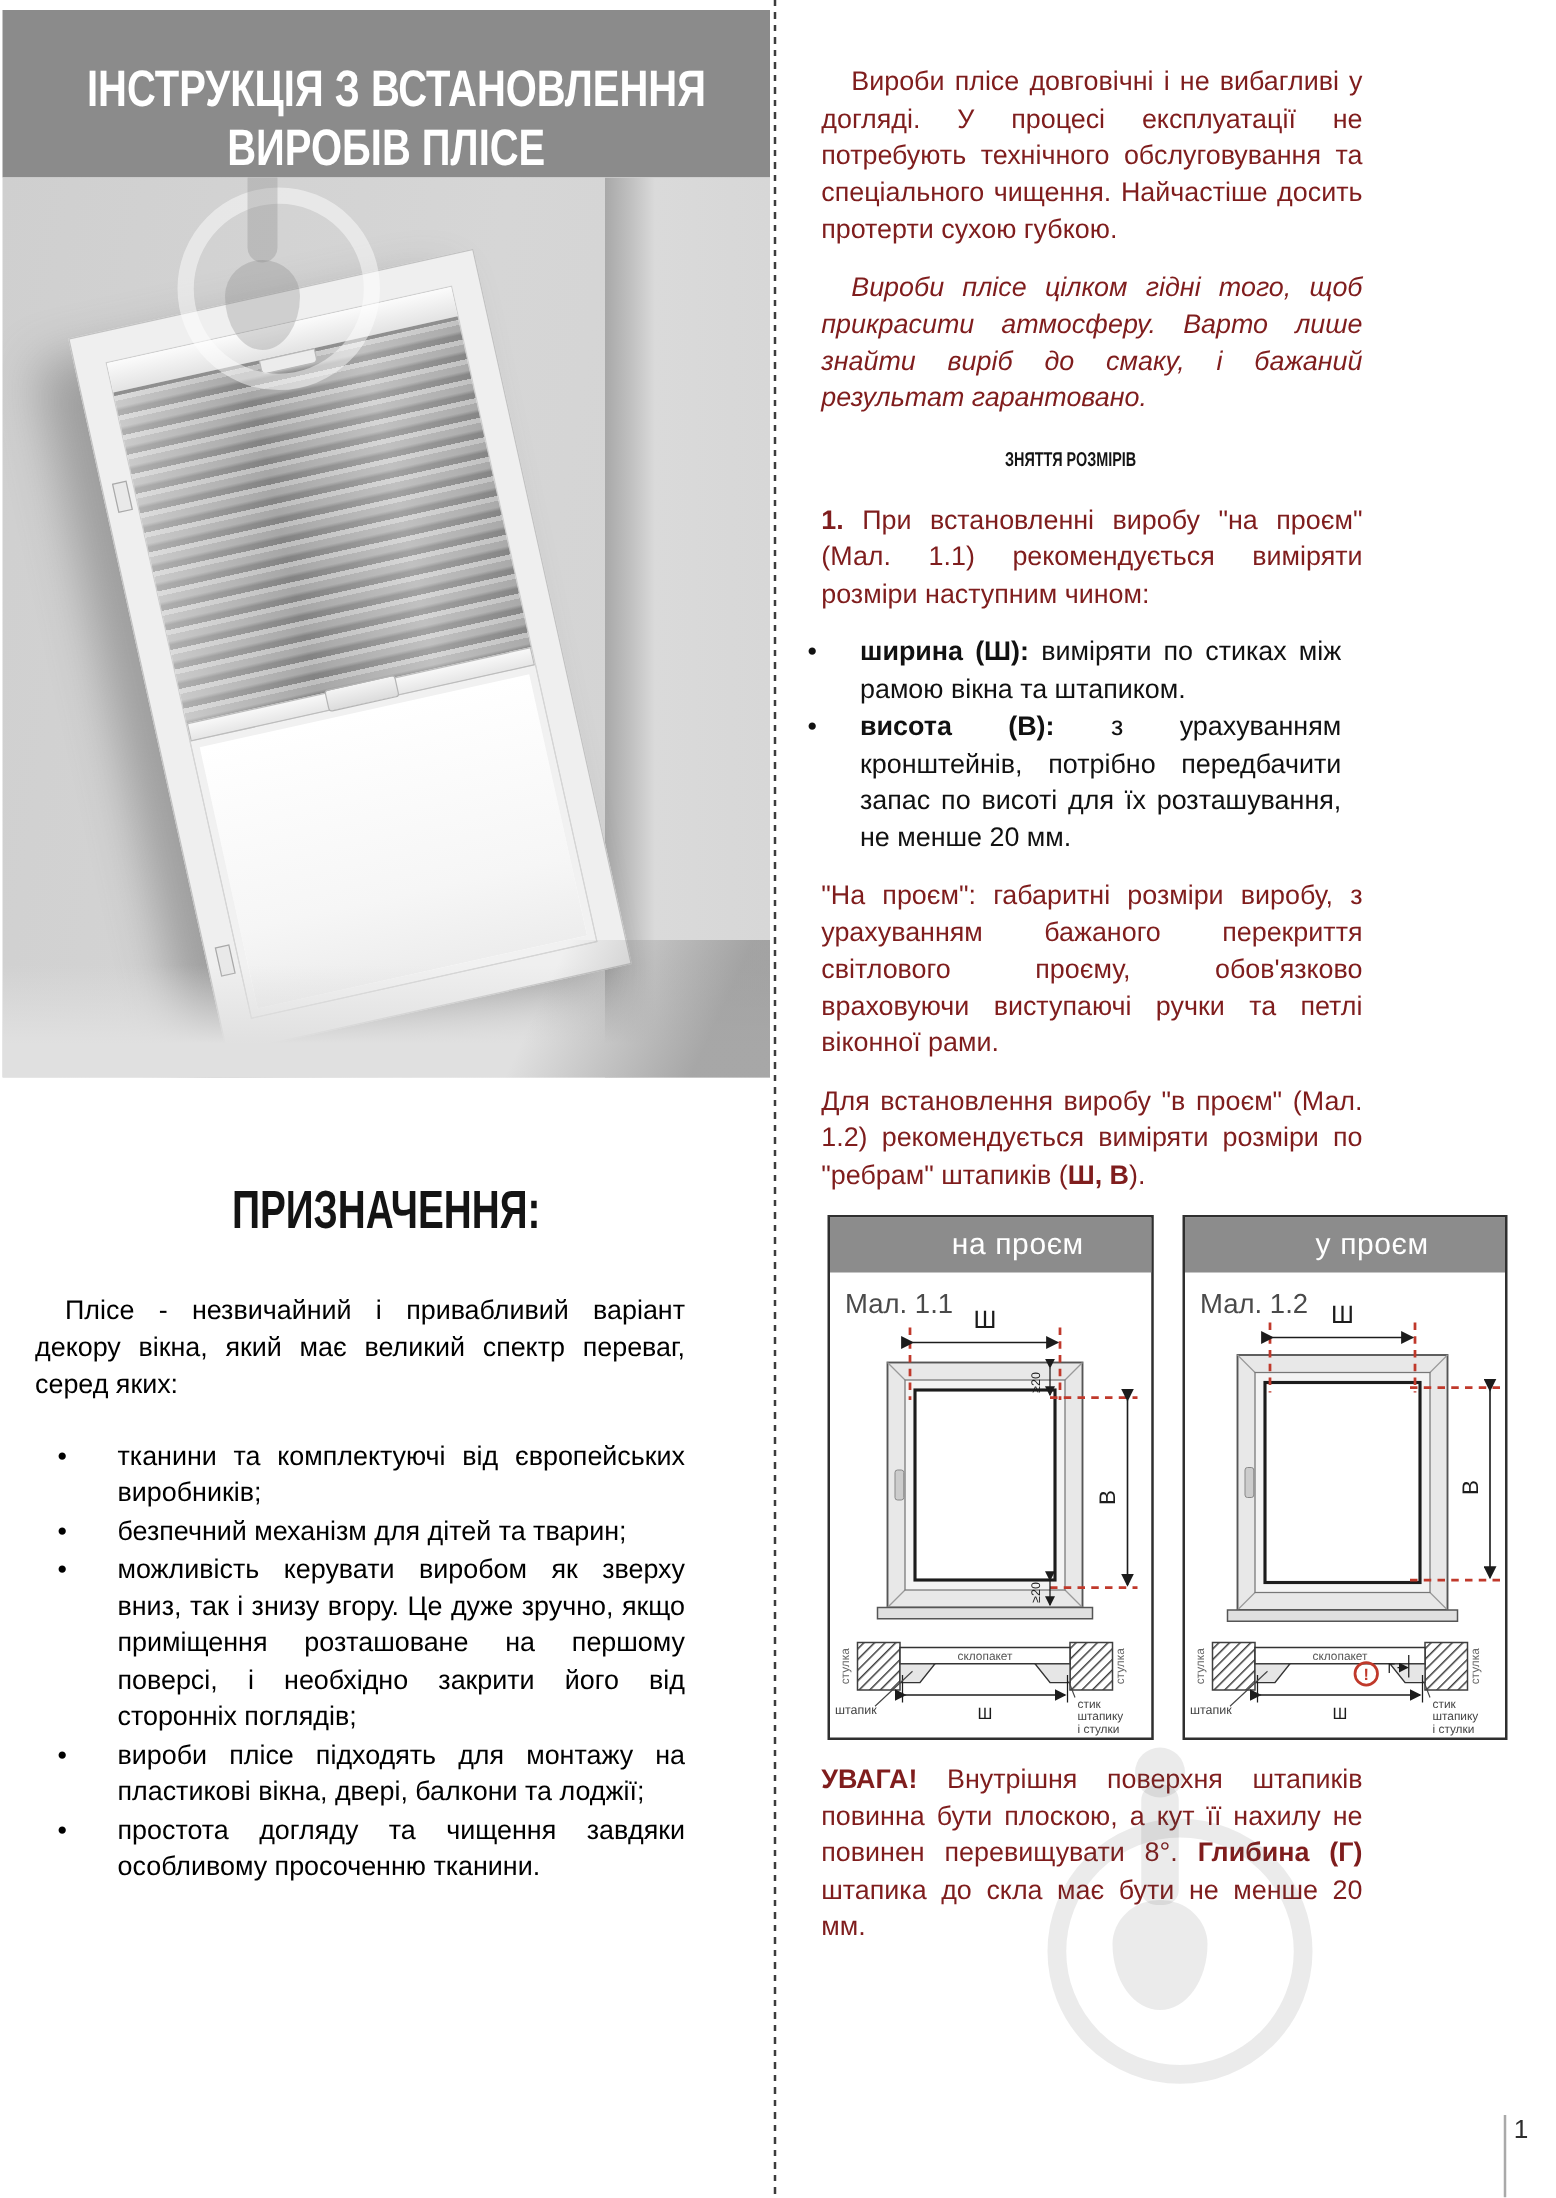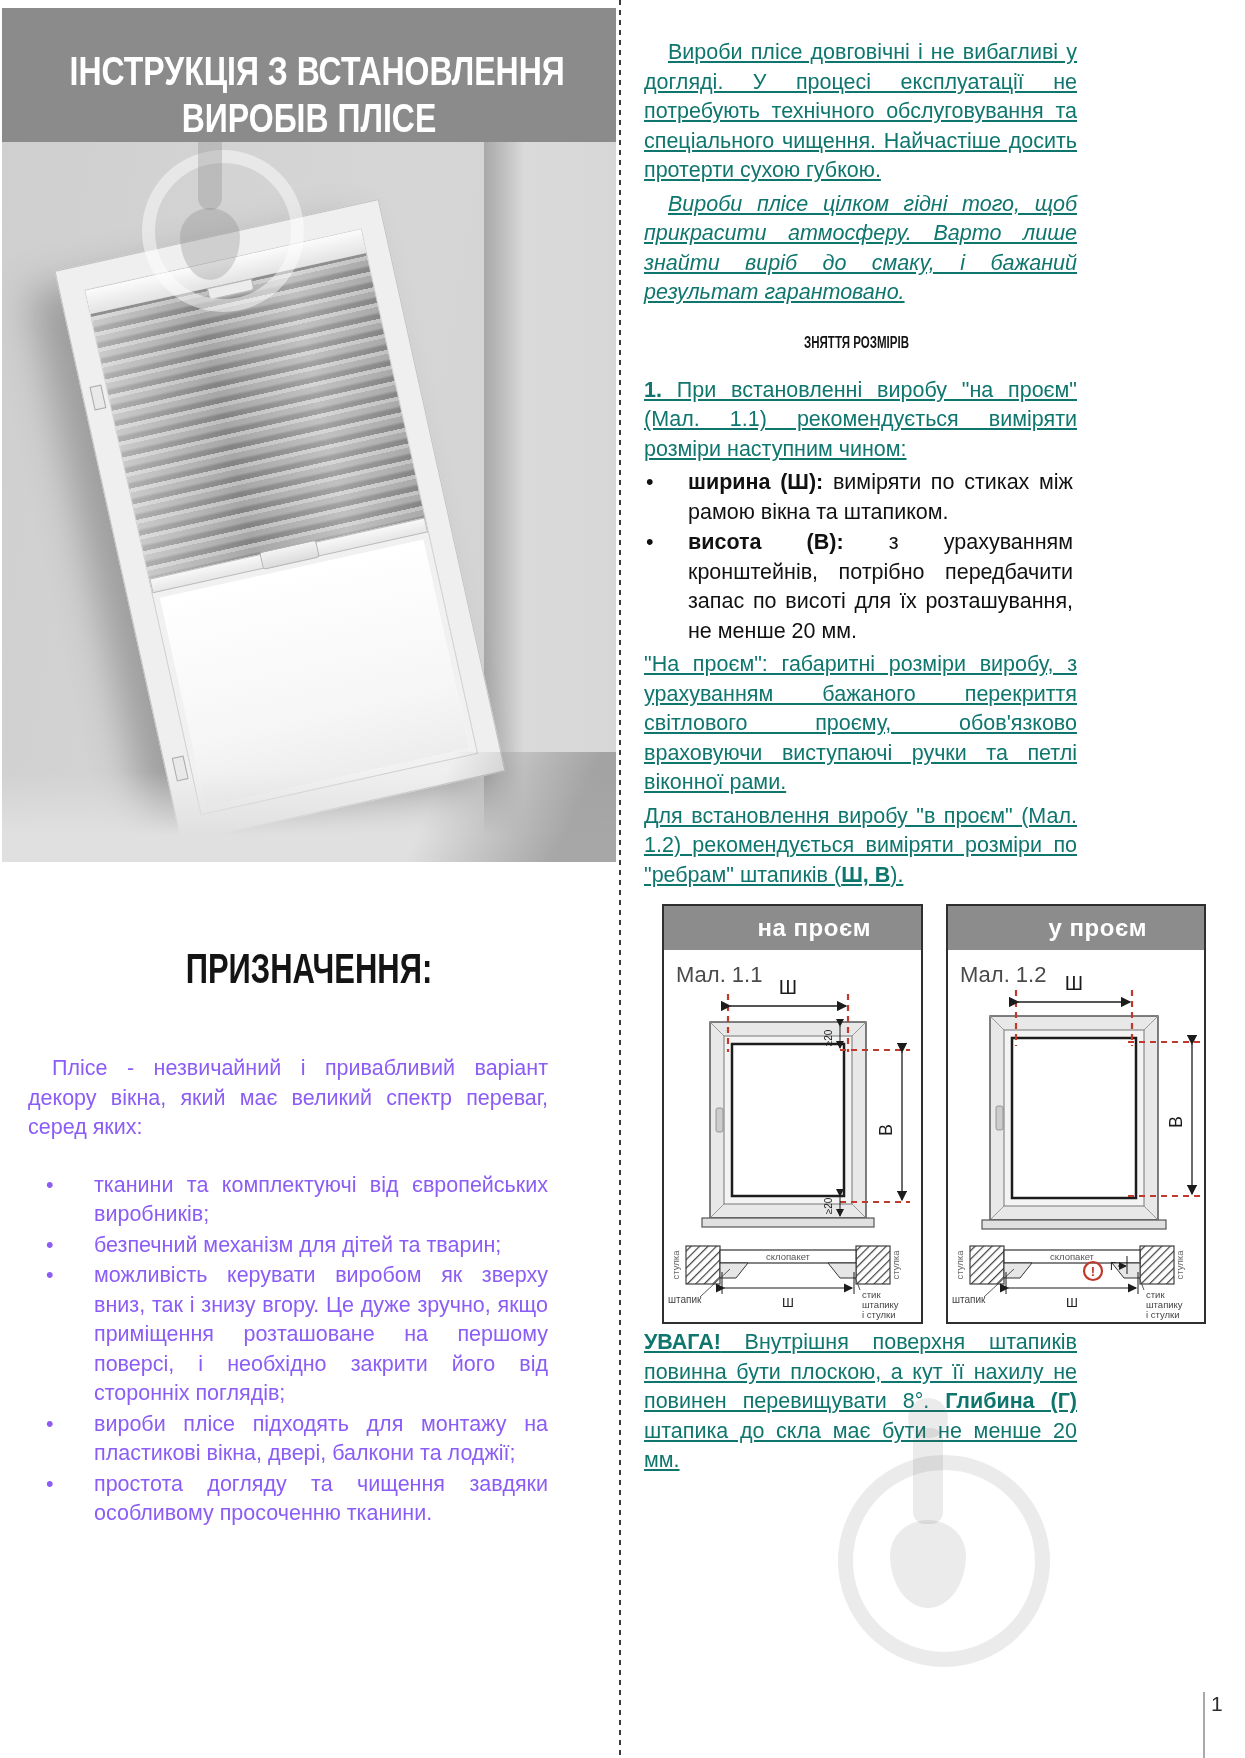--- a/index.html
+++ b/index.html
@@ -54,41 +54,41 @@
     border:6px solid #f1f1f1;outline:1px solid #d5d5d5;}
   .bracket{position:absolute;width:10px;height:22px;background:#e9e9e9;border:1px solid #a9a9a9;}
   
   .wm{pointer-events:none;}
   .wm .ring{position:absolute;border-radius:50%;}
   .wm .rod{position:absolute;border-radius:12px;}
   .wm .knob{position:absolute;border-radius:50%;}
   .wm .shield{position:absolute;border-radius:50% 50% 50% 50%/40% 40% 60% 60%;}
   .purpose-h{left:0;top:944px;width:618px;text-align:center;}
   .purpose-h .cond{font-size:43px;}
-  .l-body{left:28px;top:1034px;width:520px;font-size:21.5px;line-height:29.5px;text-align:justify;color:#8b5cf6;margin-top:20px;}
+  .l-body{left:28px;top:1034px;width:520px;font-size:21.5px;line-height:29.5px;text-align:justify;color:#000000;}
   .l-body p{margin:0 0 28px 0;text-indent:24px;}
   ul.dots{list-style:none;margin:0;padding:0;}
   ul.dots li{position:relative;margin:0 0 1px 0;}
   .l-body ul.dots li{padding-left:66px;}
   .l-body ul.dots li::before{content:"•";position:absolute;left:18px;top:0;}
   
   .r-col{left:640px;top:34px;width:566px;}
-  .r-col .txt{width:433px;font-size:21.5px;line-height:29.5px;text-align:justify;color:#0f766e;margin:4px;text-decoration:underline;}
+  .r-col .txt{width:433px;font-size:21.5px;line-height:29.5px;text-align:justify;color:#7f1d1d;margin:17px;}
   .r-h1{text-align:center;width:433px;margin-bottom:24px;}
   .indent{text-indent:24px;}
   .ital{font-style:italic;}
   .r-h2{text-align:center;width:433px;margin:26px 0 24px 0;}
   .r-col ul.dots{width:433px;font-size:21.5px;line-height:29.5px;text-align:justify;}
   .r-col ul.dots li{padding-left:48px;}
   .r-col ul.dots li::before{content:"•";position:absolute;left:6px;top:0;}
   .mt30{margin-top:30px;}
   
   .diagrams{display:flex;margin:14px 0 0 22px;gap:23px;}
   .dbox{width:260px;border:2px solid #2f2f2f;background:#fff;}
-  .dbox-h{height:44px;background:#8c8c8c;color:#fff;font-weight:bold;font-size:24px;
+  .dbox-h{height:44px;background:#8c8c8c;color:#fff;font-weight:normal;font-size:24px;
     display:flex;align-items:center;justify-content:center;letter-spacing:.5px;padding-left:44px;}
   .dbox svg{display:block;}
   .attention{margin-top:36px;position:relative;}
   
   .pageno-line{left:1203px;top:1692px;width:2px;height:66px;background:#a9a9a9;}
   .pageno{left:1211px;top:1692px;font-size:21px;color:#2e2e2e;}
   b{font-weight:bold;}
   .svg-label{fill:#4a4a4a;}
 </style>
 </head>

